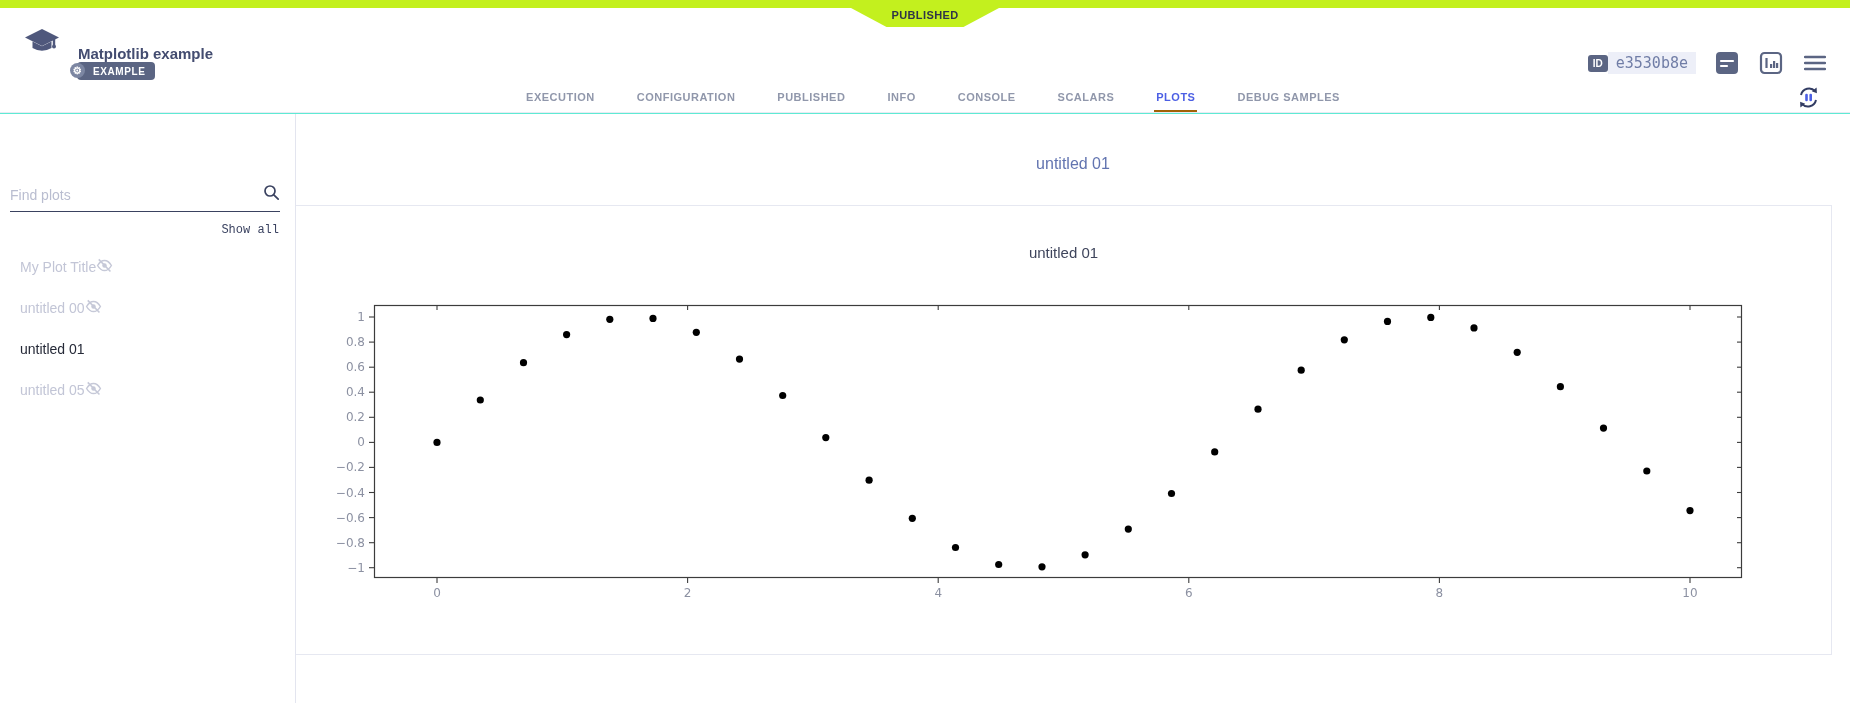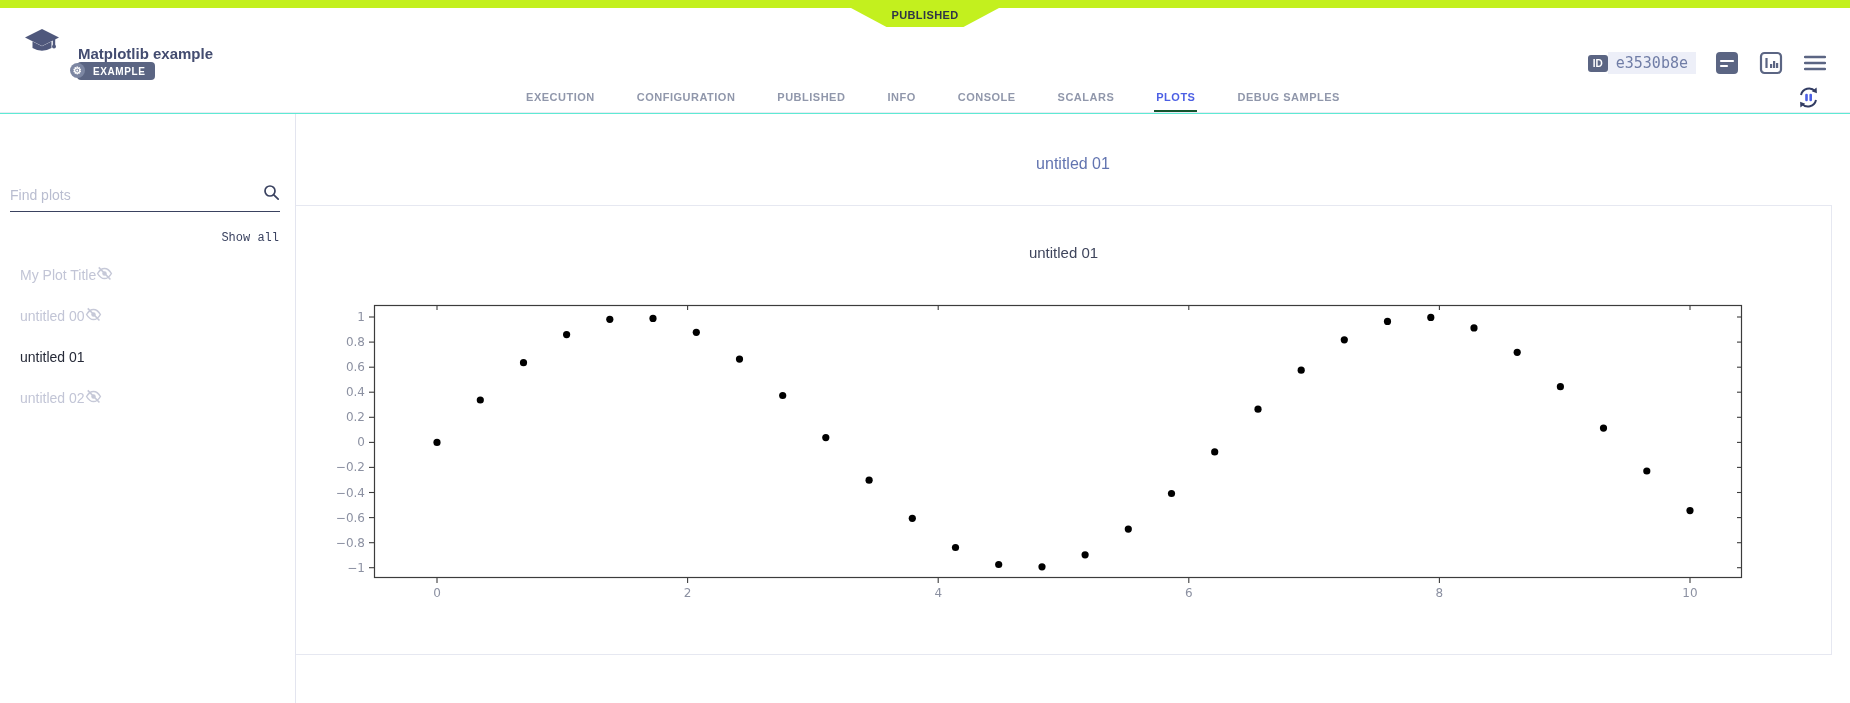--- a/index.html
+++ b/index.html
@@ -33,26 +33,26 @@
   .header-right { position:absolute; right:22px; top:26px; display:flex; align-items:center; gap:18px;margin-top:16px; }
   .id-chip { display:flex; align-items:center; }
   .id-label { background:#5b6583; color:#fff; font-size:10px; font-weight:bold; padding:3px 5px; border-radius:3px; }
   .id-value { background:#edeff8; color:#707da6; font-family:"DejaVu Sans Mono", monospace; font-size:15px; padding:2px 8px; }
   .iconbtn { width:26px; height:26px; display:flex; align-items:center; justify-content:center; cursor:pointer; }
   
   .tabs { position:absolute; left:8px; bottom:0; width:100%; display:flex; justify-content:center; gap:38px; }
   .tab { font-size:11px; font-weight:bold; letter-spacing:.5px; color:#9097ab; cursor:pointer; }
   .tab .tab-label { display:inline-block; padding:0 2px 9px 2px; }
   .tab.active { color:#4c5fe4; }
-  .tab.active .tab-label { border-bottom:2px solid #14532d; padding-bottom:7px; }
+  .tab.active .tab-label { border-bottom:2px solid #a16207; padding-bottom:7px; }
   .refresh-wrap { position:absolute; right:28px; top:84px; z-index:5; }
   
   .body { position:absolute; top:114px; left:0; width:100%; height:589px; display:flex; }
   .sidebar { width:296px; height:100%; border-right:1px solid #e3e5ef; background:#fff; flex:none; position:relative; }
-  .search-wrap { margin:70px 15px 8px 10px; border-bottom:1.5px solid #3a4260; display:flex; align-items:center; padding-bottom:6px; }
+  .search-wrap { margin:70px 15px 0 10px; border-bottom:1.5px solid #3a4260; display:flex; align-items:center; padding-bottom:6px; }
   .search-input { flex:1; border:none; outline:none; font-size:14px; color:#434c70; font-family:"Liberation Sans", sans-serif; }
   .search-input::placeholder { color:#b9bdd0; }
   .showall-row { text-align:right; padding:8px 16px 0 0;font-family:Liberation Mono, monospace; }
   .showall { font-size:12px; color:#3a4260; cursor:pointer; }
   .plot-list { margin-top:8px; }
   .plot-item { height:41px; display:flex; align-items:center; justify-content:flex-start; padding:0 22px 0 20px; font-size:14px; color:#c2c5d6; cursor:pointer; }
   .plot-item.selected { color:#262a38; }
   .main { flex:1; position:relative; background:#fff; }
   .group-title { margin-top:41px; text-align:center; font-size:16px; color:#6274b0; }
   
@@ -177,21 +177,21 @@
                 <path d="M1.5 8 C3.4 4.7 5.9 3.2 8 3.2 C10.1 3.2 12.6 4.7 14.5 8 C12.6 11.3 10.1 12.8 8 12.8 C5.9 12.8 3.4 11.3 1.5 8 Z" fill="none" stroke="#c6c9d8" stroke-width="1.4"></path>
                 <circle cx="8" cy="8" r="2.1" fill="#c6c9d8"></circle>
                 <line x1="2.6" y1="2.2" x2="13.6" y2="13.6" stroke="#c6c9d8" stroke-width="1.5"></line>
               </svg>
           </span>
         </div>
         <div class="plot-item selected">
           <span>untitled 01</span>
         </div>
         <div class="plot-item">
-          <span>untitled 02</span>
+          <span>untitled 05</span>
           <span>
             <svg width="17" height="17" viewBox="0 0 16 16">
                 <path d="M1.5 8 C3.4 4.7 5.9 3.2 8 3.2 C10.1 3.2 12.6 4.7 14.5 8 C12.6 11.3 10.1 12.8 8 12.8 C5.9 12.8 3.4 11.3 1.5 8 Z" fill="none" stroke="#c6c9d8" stroke-width="1.4"></path>
                 <circle cx="8" cy="8" r="2.1" fill="#c6c9d8"></circle>
                 <line x1="2.6" y1="2.2" x2="13.6" y2="13.6" stroke="#c6c9d8" stroke-width="1.5"></line>
               </svg>
           </span>
         </div>
       </div>
     </aside>

